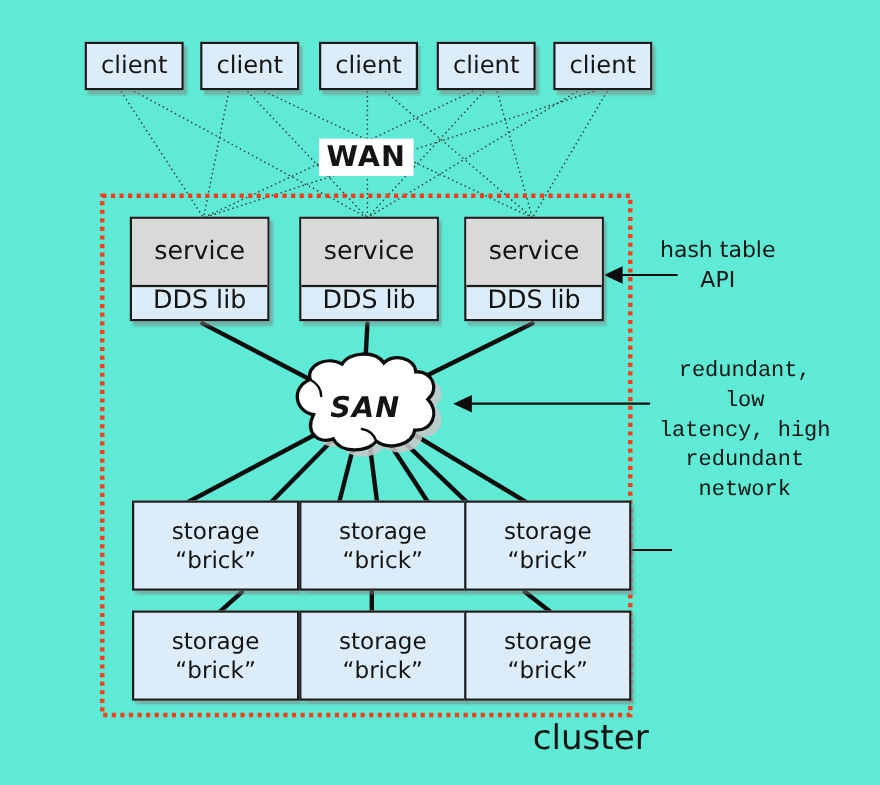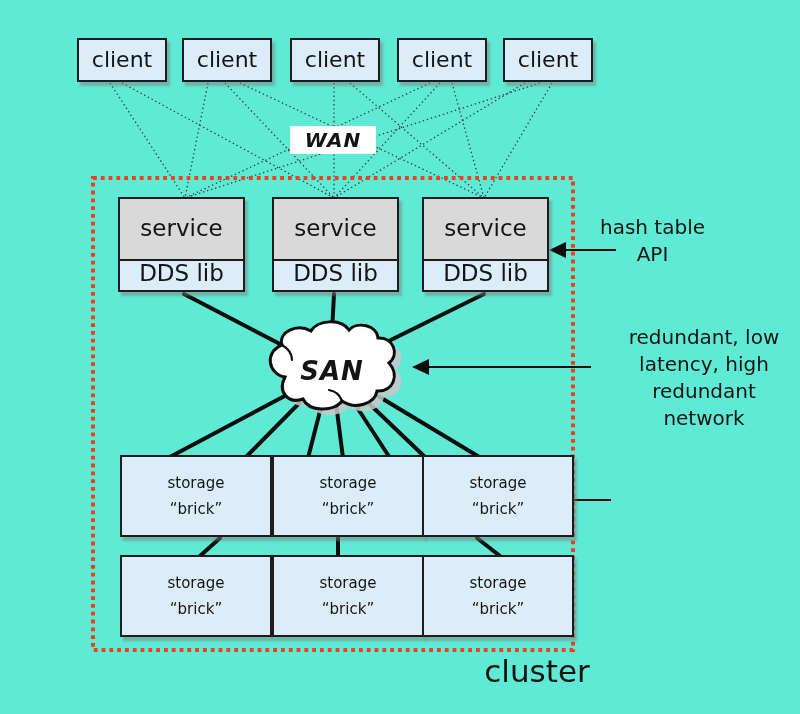--- a/index.html
+++ b/index.html
@@ -28,29 +28,29 @@
     position:absolute;box-sizing:border-box;background:var(--blue);
     border:2px solid #1c1c1c;box-shadow:3px 4px 2px var(--shadow);
     display:flex;align-items:center;justify-content:center;
     font-size:22px;line-height:1.1;
   }
   .client-box{width:90px;height:44px;top:38px;}
   .service-box{width:127px;height:95px;top:197px;padding:0;display:block;background:var(--blue);}
   .service-top{box-sizing:border-box;height:62px;background:var(--gray);border-bottom:2px solid #1c1c1c;
     display:flex;align-items:center;justify-content:center;font-size:23px;}
   .service-bottom{box-sizing:border-box;height:40px;display:flex;justify-content:center;font-size:23px;}
-  .brick-box{width:152px;height:82px;flex-direction:column;font-size:15px;line-height:26px;}
+  .brick-box{width:152px;height:82px;flex-direction:column;font-size:21px;line-height:26px;}
 
   .floating-label{position:absolute;text-align:center;}
-  .wan-label{left:290px;top:126px;width:86px;font-size:20px;font-weight:bold;letter-spacing:1px;background:#ffffff;padding:2px 0;font-style:italic;}
+  .wan-label{left:290px;top:126px;width:86px;font-size:26px;font-weight:bold;letter-spacing:1px;background:#ffffff;padding:2px 0;}
   .san-label{left:297px;top:356px;width:70px;font-size:26px;font-weight:bold;letter-spacing:1px;font-style:italic;}
   .cluster-label{left:477px;top:653px;width:120px;font-size:31px;}
   .annotation{position:absolute;text-align:center;font-size:20px;line-height:27px;}
   .ann-api{left:590px;top:214px;width:125px;}
-  .ann-network{left:624px;top:324px;width:160px;}
+  .ann-network{left:597px;top:324px;width:160px;font-family:Liberation Mono, monospace;}
   .ann-brick{left:594px;top:484px;width:155px;}
 </style>
 </head>
 <body>
 
 <div id="stage">
 
   <svg id="overlay" viewBox="0 0 800 714" aria-hidden="true">
 
     <g>

